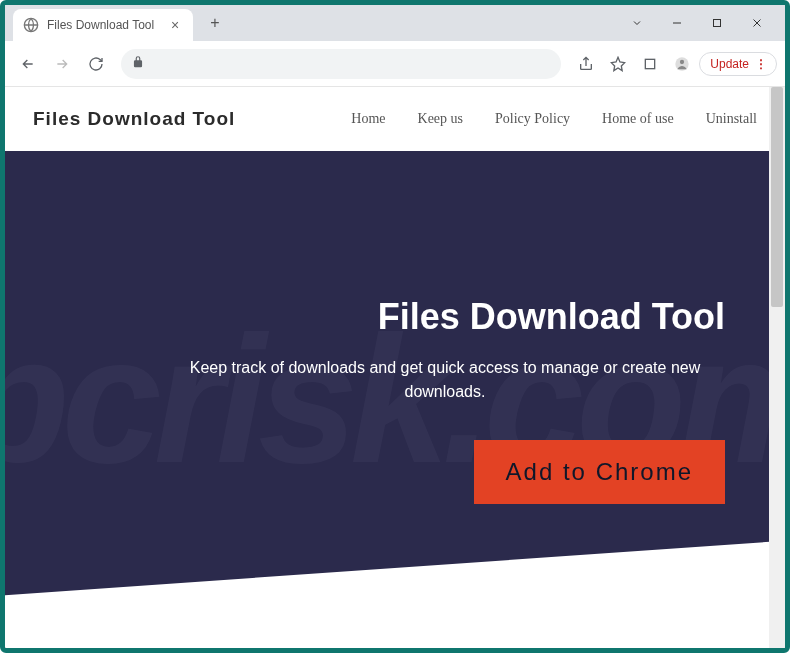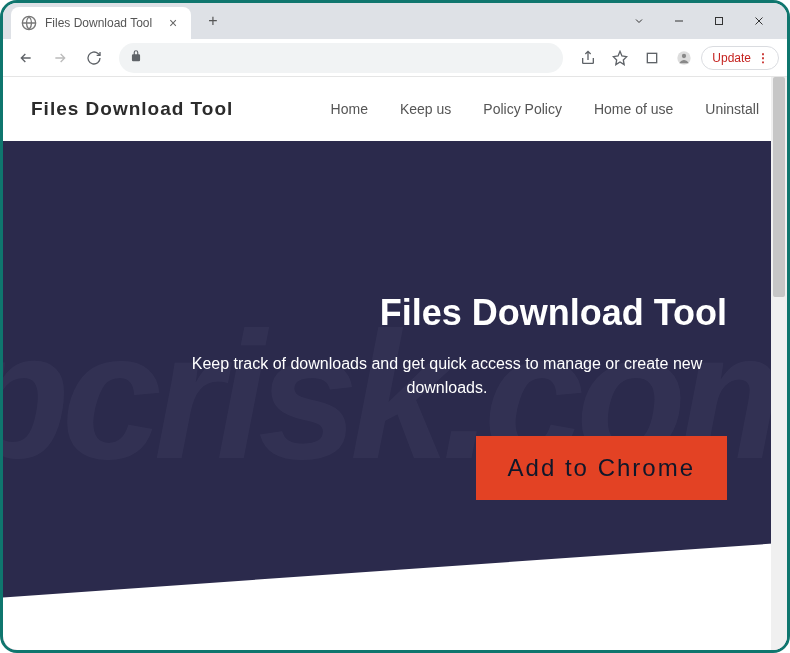--- a/index.html
+++ b/index.html
@@ -1,48 +1,48 @@
 <!DOCTYPE html>
 <html><head>
 <meta charset="utf-8">
 <style>
 * { margin: 0; padding: 0; box-sizing: border-box; }
 body { font-family: -apple-system, BlinkMacSystemFont, "Segoe UI", Arial, sans-serif; width: 790px; height: 653px; background: #fff; overflow: hidden; position: relative; }
 
 
-.browser-window { width: 100%; height: 100%; border: 3px solid #0f766e; border-radius: 17px; overflow: hidden; display: flex; flex-direction: column; background: #fff; }
+.browser-window { width: 100%; height: 100%; border: 5px solid #0f766e; border-radius: 6px; overflow: hidden; display: flex; flex-direction: column; background: #fff; }
 
 .title-bar { height: 36px; background: #dee1e6; display: flex; align-items: center; padding: 0 8px; }
 .tab { background: #fff; height: 32px; display: flex; align-items: center; padding: 0 10px; border-radius: 8px 8px 0 0; margin-top: 4px; gap: 8px; min-width: 180px; }
 .tab-favicon { width: 16px; height: 16px; display: flex; align-items: center; justify-content: center; }
 .tab-favicon svg { width: 16px; height: 16px; }
 .tab-title { font-size: 12px; color: #555; flex: 1; }
 .tab-close { width: 16px; height: 16px; display: flex; align-items: center; justify-content: center; color: #666; font-size: 14px; border-radius: 50%; }
 .new-tab { width: 28px; height: 28px; display: flex; align-items: center; justify-content: center; color: #555; font-size: 16px; margin-left: 8px; cursor: pointer; }
 .title-spacer { flex: 1; }
 .win-ctrl { width: 40px; height: 30px; display: flex; align-items: center; justify-content: center; color: #333; cursor: pointer; }
 .win-ctrl svg { width: 12px; height: 12px; }
 
-.toolbar { height: 38px; background: #fff; display: flex; align-items: center; padding: 0 8px; gap: 4px; border-bottom: 1px solid #e5e5e5; }
+.toolbar { height: 46px; background: #fff; display: flex; align-items: center; padding: 0 8px; gap: 4px; border-bottom: 1px solid #e5e5e5; }
 .tool-btn { width: 30px; height: 30px; display: flex; align-items: center; justify-content: center; color: #5f6368; border-radius: 50%; cursor: pointer; }
 .tool-btn.disabled { color: #bbb; }
 .tool-btn svg { width: 16px; height: 16px; }
 .address-bar { flex: 1; height: 30px; background: #f1f3f4; border-radius: 15px; display: flex; align-items: center; padding: 0 10px; margin: 0 6px; }
 .address-bar svg { width: 14px; height: 14px; color: #5f6368; }
 .toolbar-right { display: flex; align-items: center; gap: 2px; }
 .update-btn { border: 1px solid #dadce0; border-radius: 16px; padding: 4px 10px; display: flex; align-items: center; gap: 6px; color: #c5221f; font-size: 12px; cursor: pointer; }
 .update-btn .dots { color: #c5221f; font-weight: bold; letter-spacing: -1px; }
 
 
 .page { flex: 1; display: flex; flex-direction: column; overflow: hidden; position: relative; }
 .page-nav { height: 64px; background: #fff; display: flex; align-items: center; padding: 0 28px; }
 .brand { font-size: 19px; font-weight: 700; color: #2b2b2b; letter-spacing: 1px; }
 .page-nav-spacer { flex: 1; }
 .nav-links { display: flex; gap: 32px; }
-.nav-link { font-size: 14px; color: #555; cursor: pointer; }
+.nav-link { font-size: 14px; color: #555; cursor: pointer; font-family: Liberation Serif, serif; }
 
 .hero { flex: 1; background: #2b2a4c; position: relative; display: flex; flex-direction: column; align-items: flex-end; justify-content: center; color: #fff; text-align: center; padding: 40px 60px; overflow: hidden; }
 .hero::after { content: ""; position: absolute; bottom: -40px; left: -10px; right: -10px; height: 120px; background: #fff; transform: skewY(-4deg); }
 .hero-bg { position: absolute; inset: 0; opacity: 0.08; display: flex; align-items: center; justify-content: center; font-size: 180px; font-weight: 900; font-style: italic; color: #8a8aaa; letter-spacing: -8px; pointer-events: none; white-space: nowrap; }
 .hero-title { font-size: 36px; font-weight: 600; margin-bottom: 18px; z-index: 1; }
 .hero-subtitle { font-size: 16px; font-weight: 300; line-height: 1.5; max-width: 560px; margin-bottom: 36px; z-index: 1; }
 .cta { background: #e34224; color: #0f172a; font-size: 24px; padding: 18px 32px; border: none; letter-spacing: 2px; cursor: pointer; z-index: 1; font-family: inherit; }
 
 .page-scrollbar { position: absolute; right: 0; top: 0; bottom: 0; width: 16px; background: #f0f0f0; }
 .page-scrollbar .thumb { position: absolute; left: 2px; right: 2px; top: 0; height: 220px; background: #c6c6c6; border-radius: 2px; }

